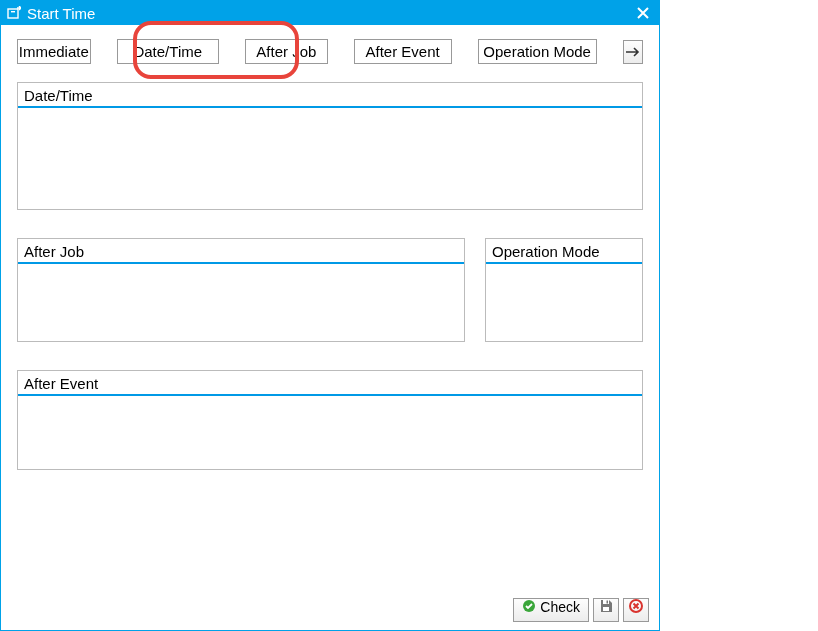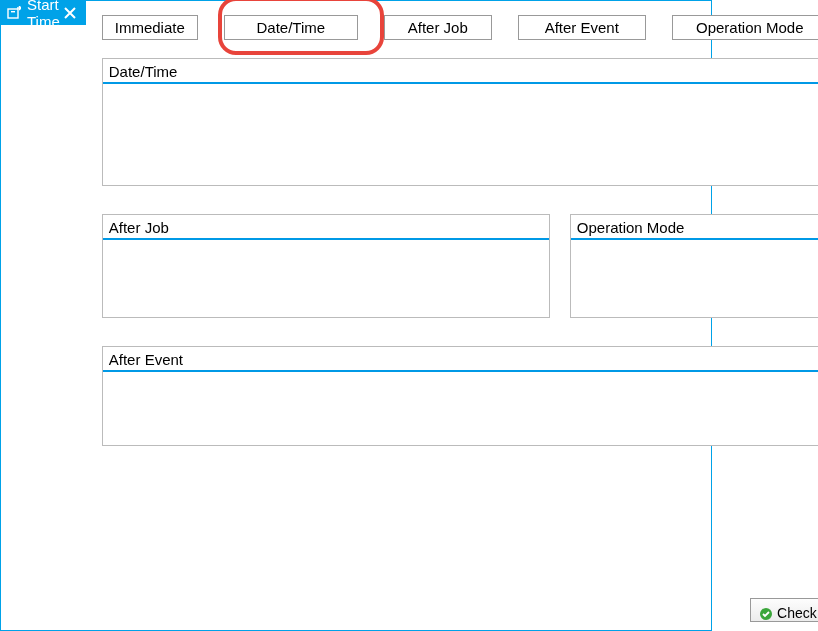--- a/index.html
+++ b/index.html
@@ -1,17 +1,17 @@
 <!DOCTYPE html>
 <html><head>
 <meta charset="utf-8">
 <style>
   * { box-sizing: border-box; margin: 0; padding: 0; }
   body { font-family: "Segoe UI", Tahoma, sans-serif; font-size: 14px; background: #fff; }
-  .window { width: 712px; height: 631px; border: 1px solid #00a2e8; background: #fff; display: flex; flex-direction: row; position: relative; }
+  .window { width: 660px; height: 631px; border: 1px solid #00a2e8; background: #fff; display: flex; flex-direction: column; position: relative; }
   .titlebar { height: 24px; background: #00a2e8; color: #fff; display: flex; align-items: center; padding: 0 6px; font-size: 15px; }
   .titlebar .share-icon { width: 14px; height: 14px; margin-right: 6px; display: inline-flex; align-items: center; justify-content: center; }
   .titlebar .title-text { flex: 1; font-weight: 400; }
   .titlebar .close-btn { width: 20px; height: 20px; display: flex; align-items: center; justify-content: center; cursor: pointer; font-weight: bold; font-size: 16px; }
   .content { flex: 1; padding: 14px 16px 0 16px; display: flex; flex-direction: column; position: relative; }
   .tabrow { display: flex; align-items: center; gap: 26px; margin-bottom: 18px; position: relative; }
   .tabbtn { border: 1px solid #999; background: #fff; padding: 3px 0; font-size: 15px; text-align: center; cursor: pointer; }
   .tabbtn.w1 { width: 96px; }
   .tabbtn.w2 { width: 134px; }
   .tabbtn.w3 { width: 108px; }
@@ -23,21 +23,21 @@
   .panel .panel-title { font-size: 15px; padding: 4px 6px 2px 6px; border-bottom: 2px solid #0099e6; color: #000; }
   .panel-body { flex: 1; }
   .row1 { display: flex; margin-bottom: 28px; }
   .panel-date { width: 100%; height: 128px; }
   .row2 { display: flex; gap: 20px; margin-bottom: 28px; }
   .panel-afterjob { flex: 0 0 448px; height: 104px; }
   .panel-opmode { flex: 1; height: 104px; }
   .row3 { display: flex; margin-bottom: 20px; }
   .panel-afterevent { width: 100%; height: 100px; }
   .footer { position: absolute; right: 10px; bottom: 8px; display: flex; align-items: center; gap: 4px; }
-  .foot-btn { height: 24px; border: 1px solid #999; background: linear-gradient(#fdfdfd,#ececec); display: flex; align-items: flex-end; justify-content: center; cursor: pointer; padding: 0 8px; font-size: 14px; gap: 4px; }
+  .foot-btn { height: 24px; border: 1px solid #999; background: linear-gradient(#fdfdfd,#ececec); display: flex; align-items: flex-start; justify-content: center; cursor: pointer; padding: 0 8px; font-size: 14px; gap: 4px; }
   .foot-btn.icononly { width: 26px; padding: 0; }
   svg { display: block; }
 </style>
 </head>
 <body>
 
 <div class="window">
 
   <div class="titlebar">
     <span class="share-icon">

